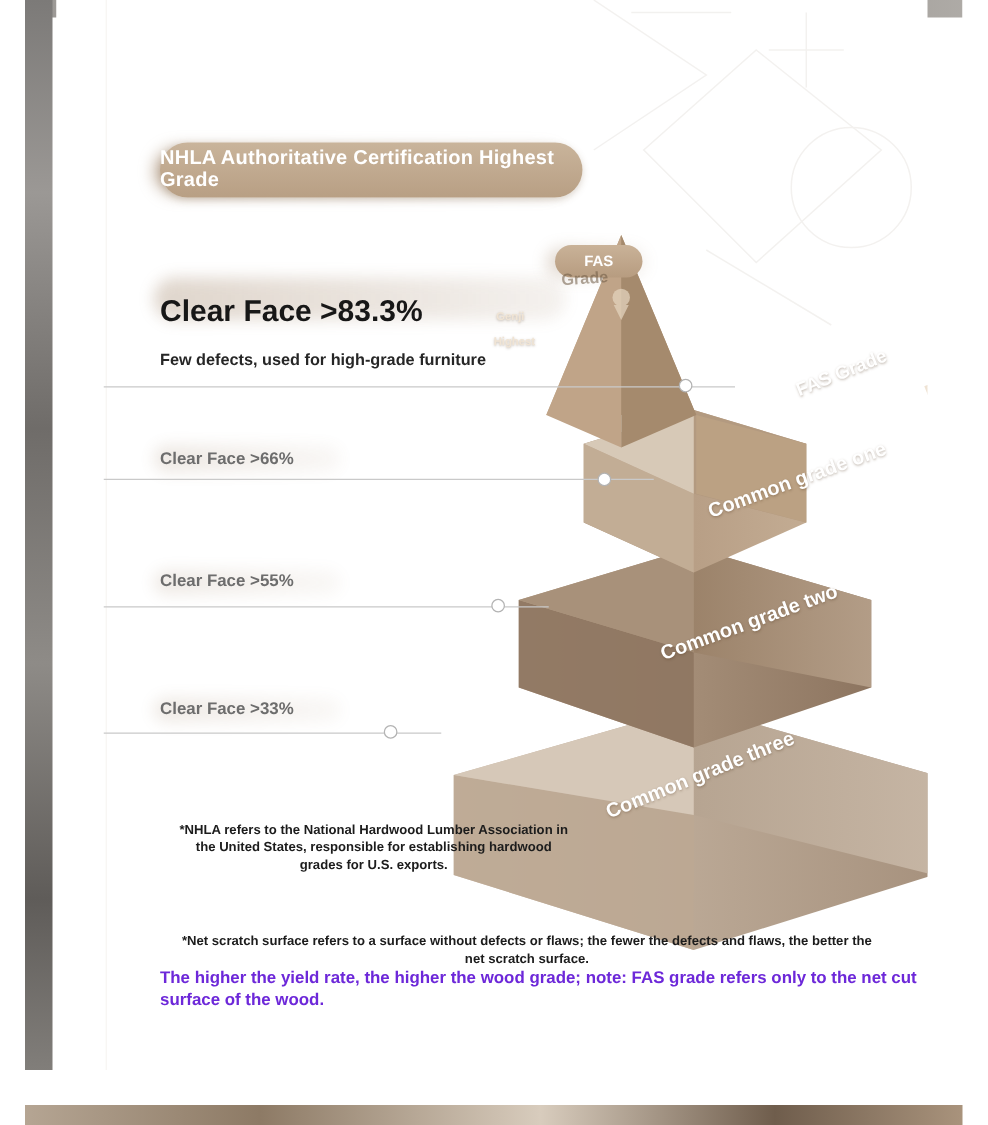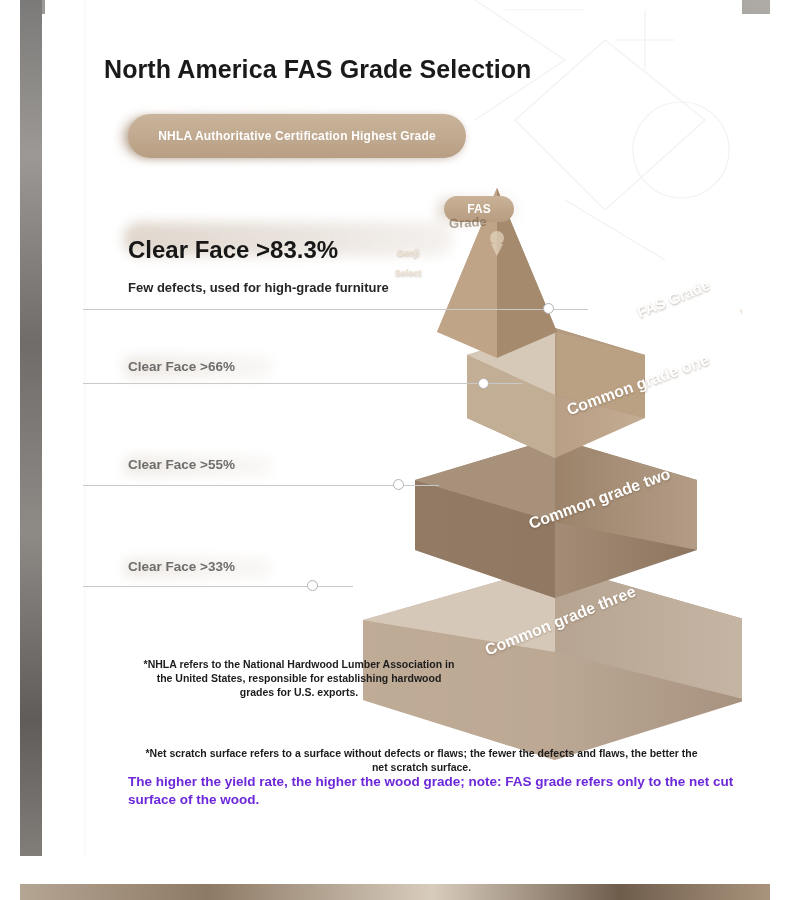--- a/index.html
+++ b/index.html
@@ -73,21 +73,21 @@
     left: 83px; top: 114px;
     width: 338px; height: 44px;
     border-radius: 22px;
     background: linear-gradient(180deg,#c9b49b 0%, #b89f84 100%);
     box-shadow: 0 2px 6px rgba(120,90,60,.25);
   }
   .badge-text {
     position: absolute;
     left: 0; right: 0; top: 0; bottom: 0;
     display: flex; align-items: center; justify-content: center;
-    font-size: 12px;
+    font-size: 16px;
     font-weight: bold;
     color: #ffffff;
     letter-spacing: .2px;
   }
 
   
   .smudge {
     position: absolute;
     border-radius: 30px;
     background: linear-gradient(90deg, rgba(150,118,86,.55), rgba(150,118,86,.18));
@@ -298,37 +298,36 @@
         <polygon points="212,152 300,175 300,238 212,215" fill="#bca284" opacity=".85"></polygon>
 
         <g opacity=".75">
           <circle cx="152" cy="58" r="7" fill="#e3d3bd"></circle>
           <path d="M146 64 L158 64 L152 76 Z" fill="#e3d3bd"></path>
         </g>
       </svg>
 
       
       <div class="pyr-label" style="left:52px; top:68px; font-size:9px; color:#f0e4d4;">Genji</div>
-      <div class="pyr-label" style="left:50px; top:88px; font-size:9px; color:#f0e4d4;">Select</div>
+      <div class="pyr-label" style="left:50px; top:88px; font-size:9px; color:#f0e4d4;">Highest</div>
 
       <div class="pyr-label" style="left:290px; top:110px; font-size:15px; transform:rotate(-22deg);">FAS Grade</div>
       <div class="pyr-label-dark" style="left:393px; top:112px; font-size:15px; transform:rotate(-22deg); color:#efe3d4;">FAS Grade</div>
 
       <div class="pyr-label" style="left:218px; top:196px; font-size:16px; transform:rotate(-20deg);">Common grade one</div>
 
       <div class="pyr-label" style="left:180px; top:310px; font-size:16px; transform:rotate(-20deg);">Common grade two</div>
 
       <div class="pyr-label" style="left:135px; top:432px; font-size:16px; transform:rotate(-22deg);">Common grade three</div>
 
       
       
       
     </div>
 
-    <div class="title">North America FAS Grade Selection</div>
 
     <div class="badge">
       <div class="badge-text">NHLA Authoritative Certification Highest Grade</div>
     </div>
 
     <div class="fas-tag">
       <span>FAS</span>
     </div>
     <div class="fas-tag-sub">Grade</div>
 

